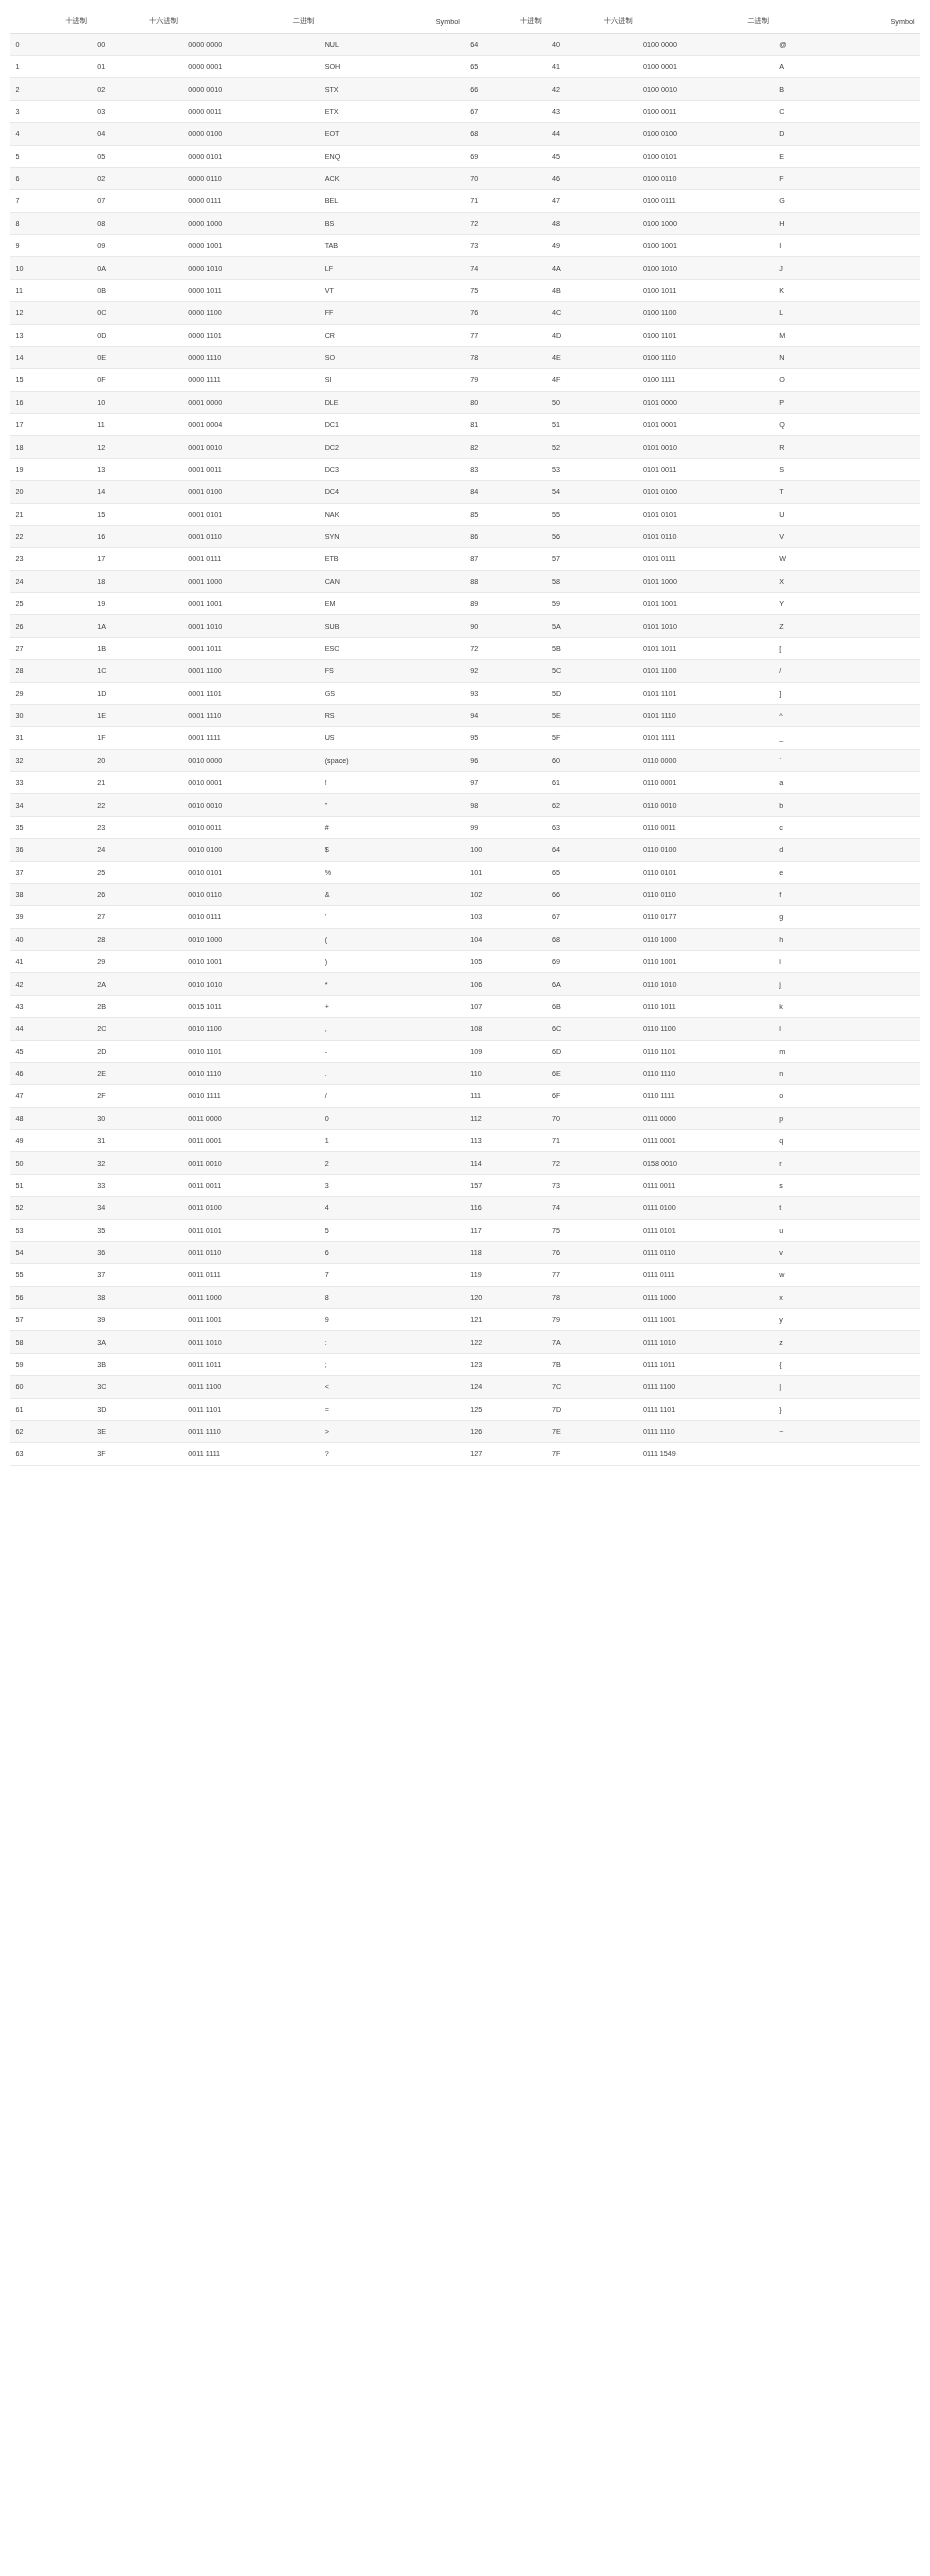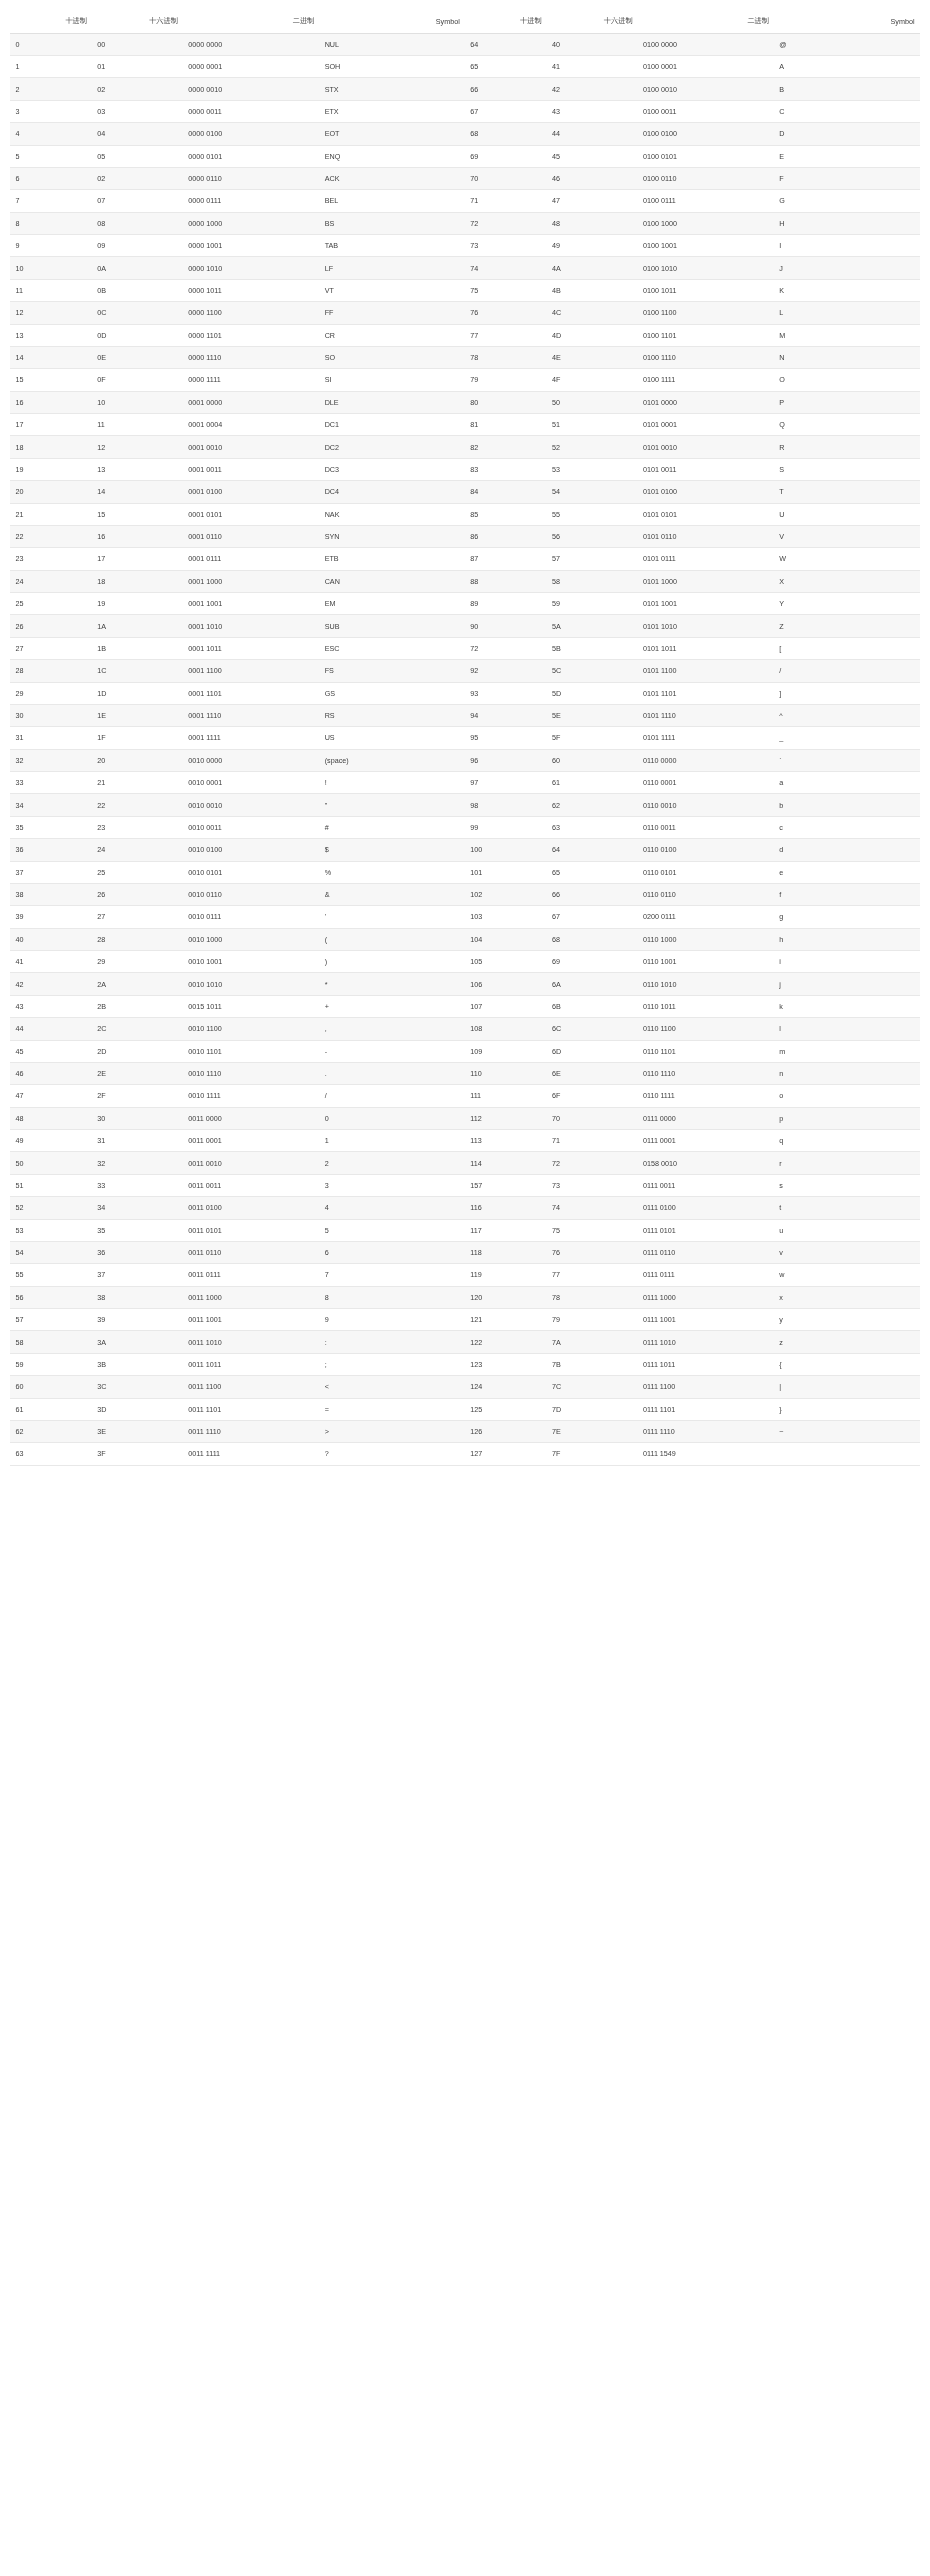--- a/index.html
+++ b/index.html
@@ -458,21 +458,21 @@
         <td>0110 0110</td>
         <td>f</td>
       </tr>
       <tr>
         <td>39</td>
         <td>27</td>
         <td>0010 0111</td>
         <td>'</td>
         <td>103</td>
         <td>67</td>
-        <td>0200 0111</td>
+        <td>0110 0177</td>
         <td>g</td>
       </tr>
       <tr>
         <td>40</td>
         <td>28</td>
         <td>0010 1000</td>
         <td>(</td>
         <td>104</td>
         <td>68</td>
         <td>0110 1000</td>

